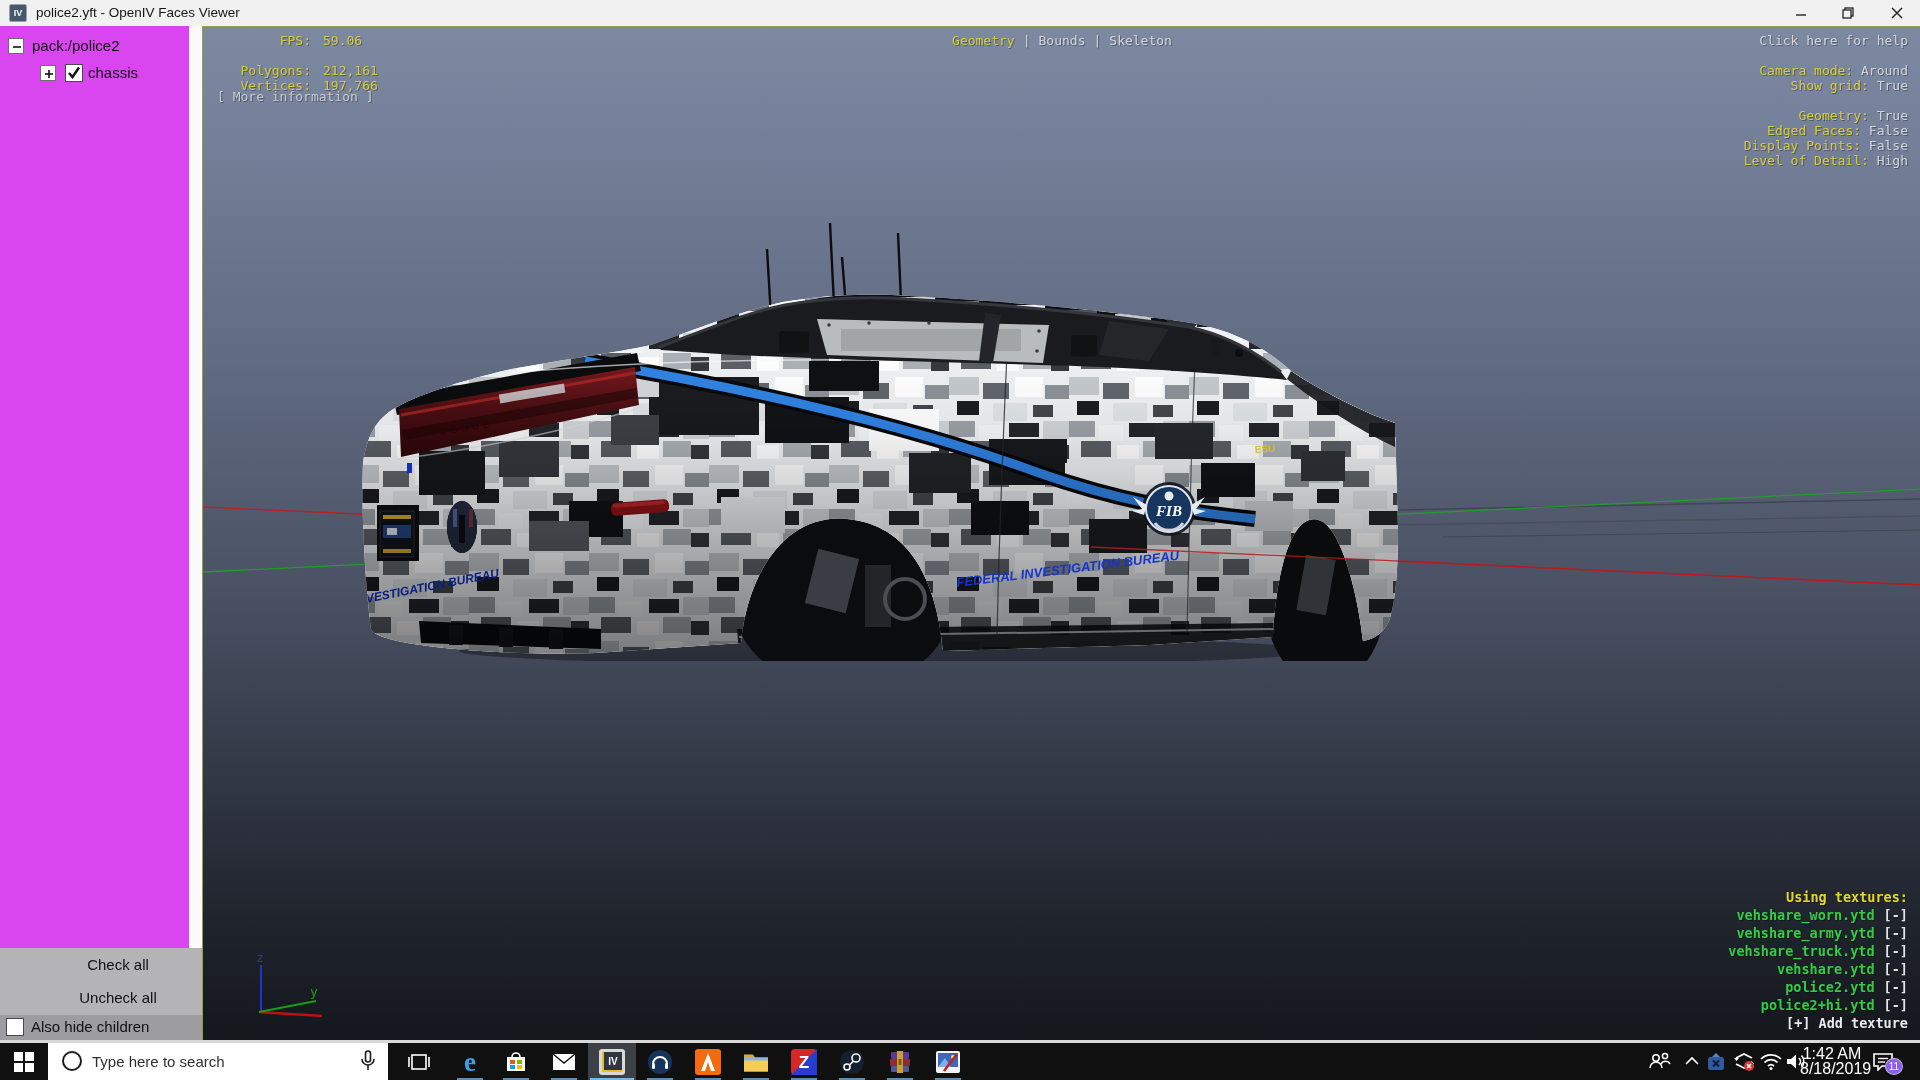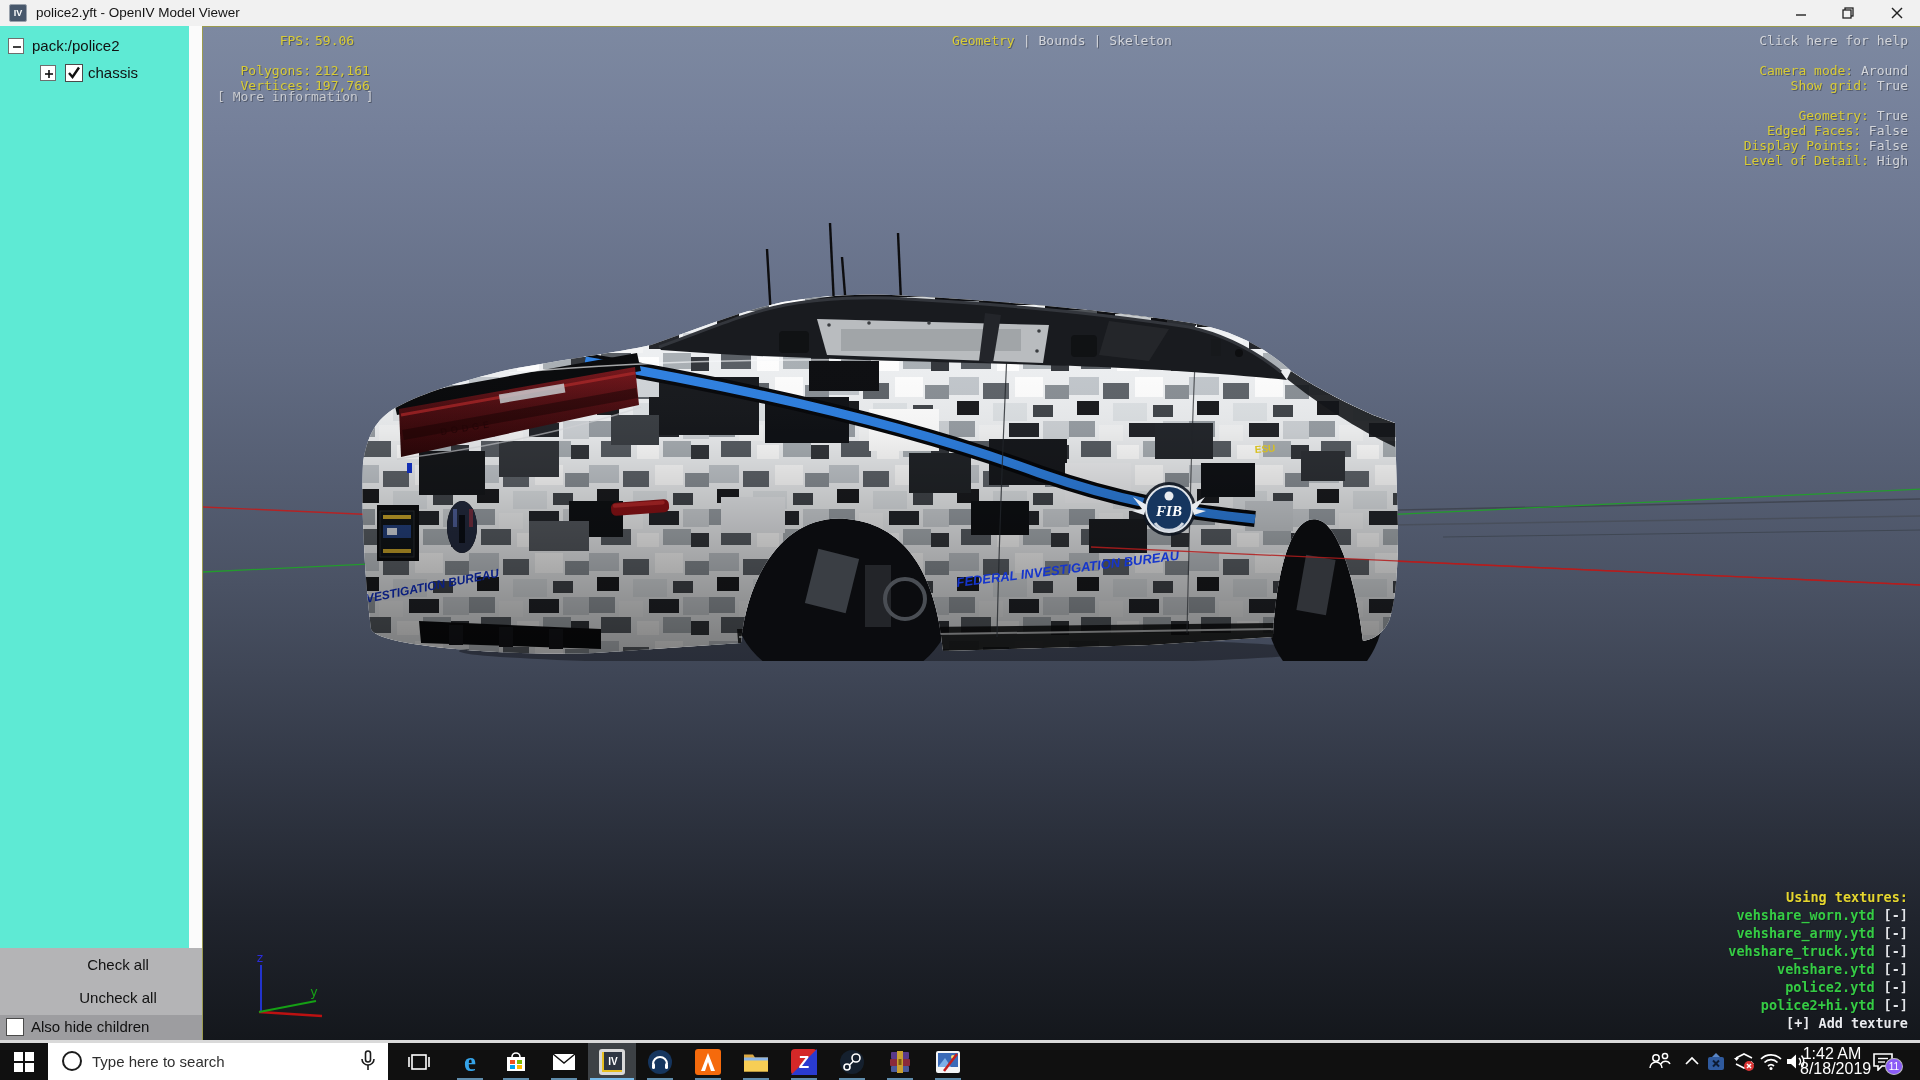--- a/index.html
+++ b/index.html
@@ -9,21 +9,21 @@
 
   
   .titlebar { position:absolute; left:0; top:0; width:1920px; height:26px; background:#f1f1f1; }
   .titlebar-icon { position:absolute; left:9px; top:4px; width:18px; height:18px; background:#48586c; border:1px solid #9aa2ac; border-radius:2px; color:#fff; font-size:9px; font-weight:bold; text-align:center; line-height:16px; }
   .titlebar-text { position:absolute; left:36px; top:5px; font-size:13.5px; color:#141414; }
   .wbtn { position:absolute; top:0; width:47px; height:26px; }
   .wbtn svg { position:absolute; left:50%; top:50%; transform:translate(-50%,-50%); }
   .wbtn-min { right:96px; } .wbtn-restore { right:49px; } .wbtn-close { right:0; }
 
   
-  .sidebar { position:absolute; left:0; top:26px; width:202px; height:1014px; background:#5eead4; }
+  .sidebar { position:absolute; left:0; top:26px; width:202px; height:1014px; background:#d946ef; }
   .sidebar-white-strip { position:absolute; right:0; top:0; width:13px; height:922px; background:#fbfbfb; }
   .tree-row { position:absolute; height:22px; }
   .expander { position:absolute; width:16px; height:16px; background:#fff; border:1px solid #6e6e6e; }
   .expander svg { position:absolute; left:2px; top:2px; }
   .checkbox { position:absolute; width:18px; height:18px; background:#fff; border:1px solid #4a4a4a; }
   .checkbox svg { position:absolute; left:1px; top:1px; }
   .tree-label { position:absolute; font-size:15px; color:#111; white-space:nowrap; }
   .side-buttons { position:absolute; left:0; top:922px; width:202px; height:67px; background:#b4b4b6; }
   .side-btn { position:absolute; left:0; width:236px; height:33px; text-align:center; font-size:15px; color:#111; line-height:33px; }
   .side-check-row { position:absolute; left:0; top:989px; width:202px; height:25px; background:#9d9da0; }
@@ -33,21 +33,21 @@
   
   .viewport { position:absolute; left:202px; top:26px; width:1718px; height:1014px;
     border-left:1px solid #9b9b4e; border-top:1px solid #9b9b4e;
     background:linear-gradient(180deg,#7d89a1 0%,#75809a 10%,#616b82 33%,#4a5264 55%,#333947 73%,#20242d 88%,#14171c 100%);
     overflow:hidden; }
   .ov { position:absolute; font-family:"DejaVu Sans Mono", monospace; font-size:13px; line-height:15px; text-shadow:1px 1px 0 rgba(10,12,18,0.35); }
   .yel { color:#d9cc35; } .gry { color:#d3d5da; }
   .stats { left:22px; top:6px; }
   .stat-row { display:flex; }
   .stat-label { display:inline-block; width:86px; text-align:right; white-space:pre; }
-  .stat-value { margin-left:4px; white-space:pre; }
+  .stat-value { margin-left:12px; white-space:pre; }
   .stats .gap { height:15px; }
   .more-info { left:14px; top:62px; color:#c9cbd0; }
   .modes { left:0; top:6px; width:1718px; text-align:center; }
   .modes span { margin:0 4px; }
   .rightcol { right:12px; top:6px; text-align:right;margin-left:39px; }
   .rightcol .line { display:block; }
   .rightcol .gap { height:15px; }
   .textures { right:12px; bottom:8px; text-align:right; font-weight:bold; font-size:13.5px; line-height:18px; }
   .tex-name { color:#35cc44; }
   .tex-remove { color:#e2e4e8; margin-left:9px; font-weight:bold; }
@@ -75,21 +75,21 @@
   
   .layer { position:absolute; pointer-events:none; }
 </style>
 </head>
 <body>
 
 <div id="app">
 
   <div class="titlebar">
     <div class="titlebar-icon">IV</div>
-    <div class="titlebar-text">police2.yft - OpenIV Model Viewer</div>
+    <div class="titlebar-text">police2.yft - OpenIV Faces Viewer</div>
     <div class="wbtn wbtn-min">
       <svg width="12" height="12">
           <line x1="1" y1="8" x2="11" y2="8" stroke="#222" stroke-width="1.4"></line>
         </svg>
     </div>
     <div class="wbtn wbtn-restore">
       <svg width="13" height="13">
           <rect x="3.5" y="1.5" width="8" height="8" fill="none" stroke="#222" stroke-width="1.3"></rect>
           <rect x="1.5" y="3.5" width="8" height="8" fill="#f1f1f1" stroke="#222" stroke-width="1.3"></rect>
         </svg>

